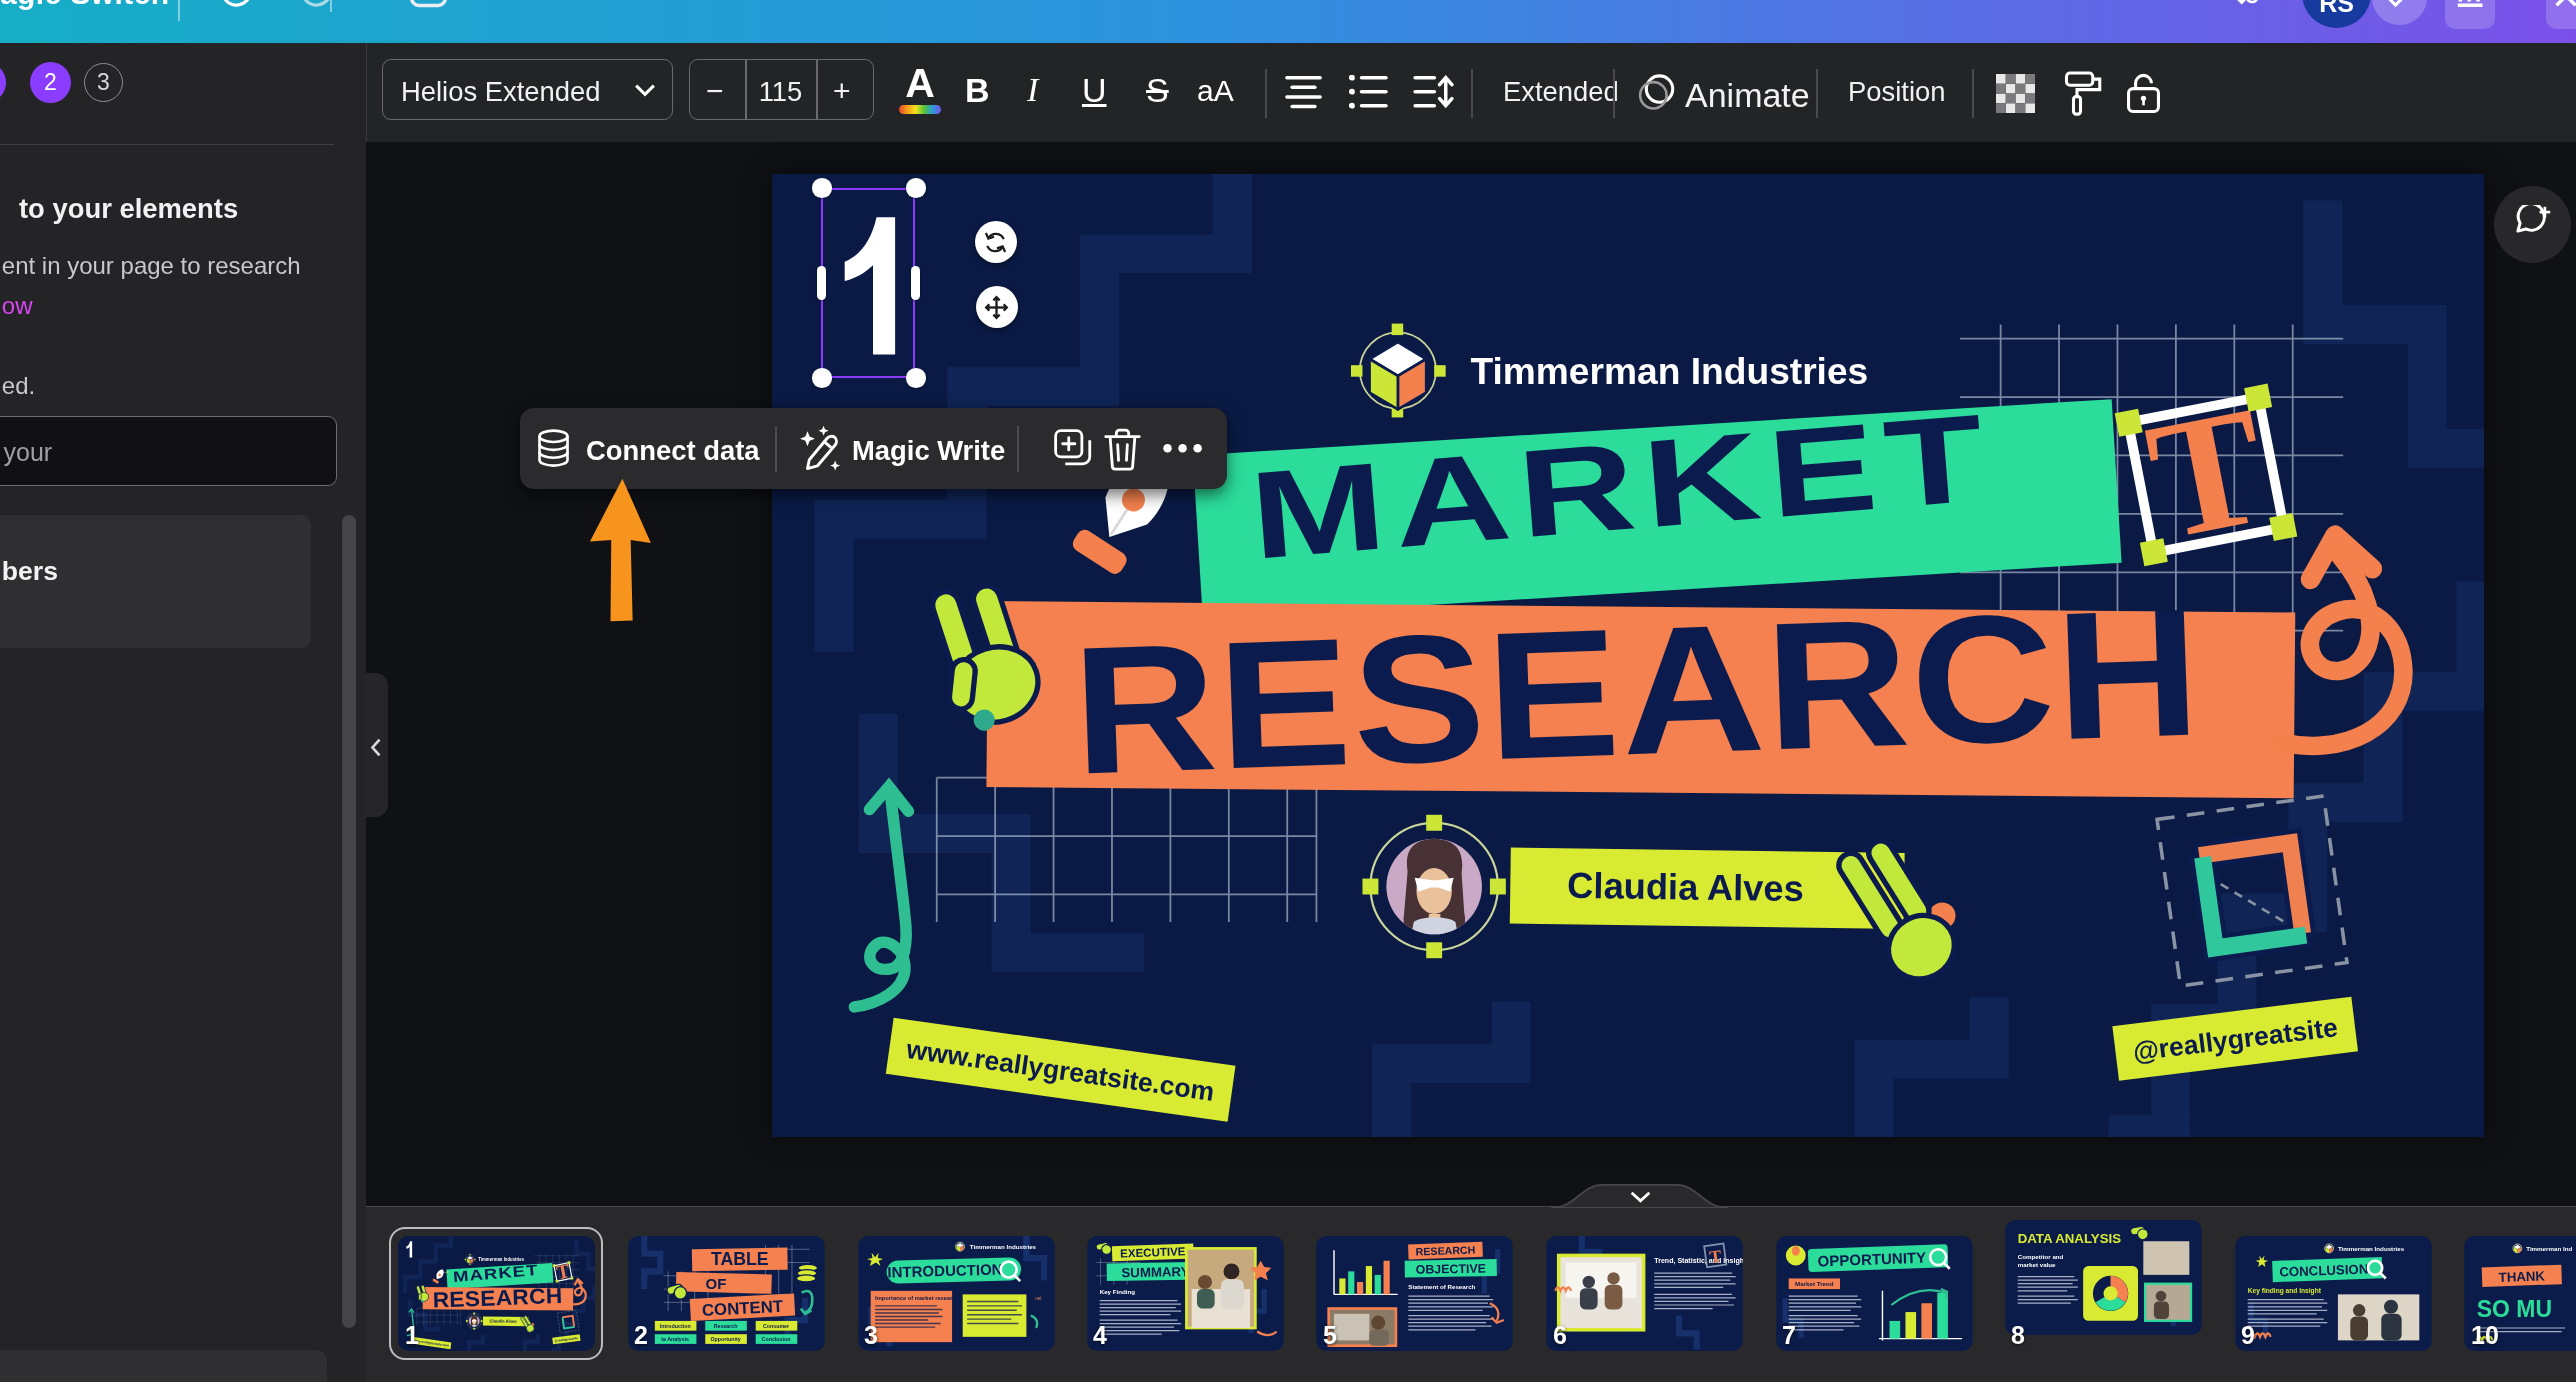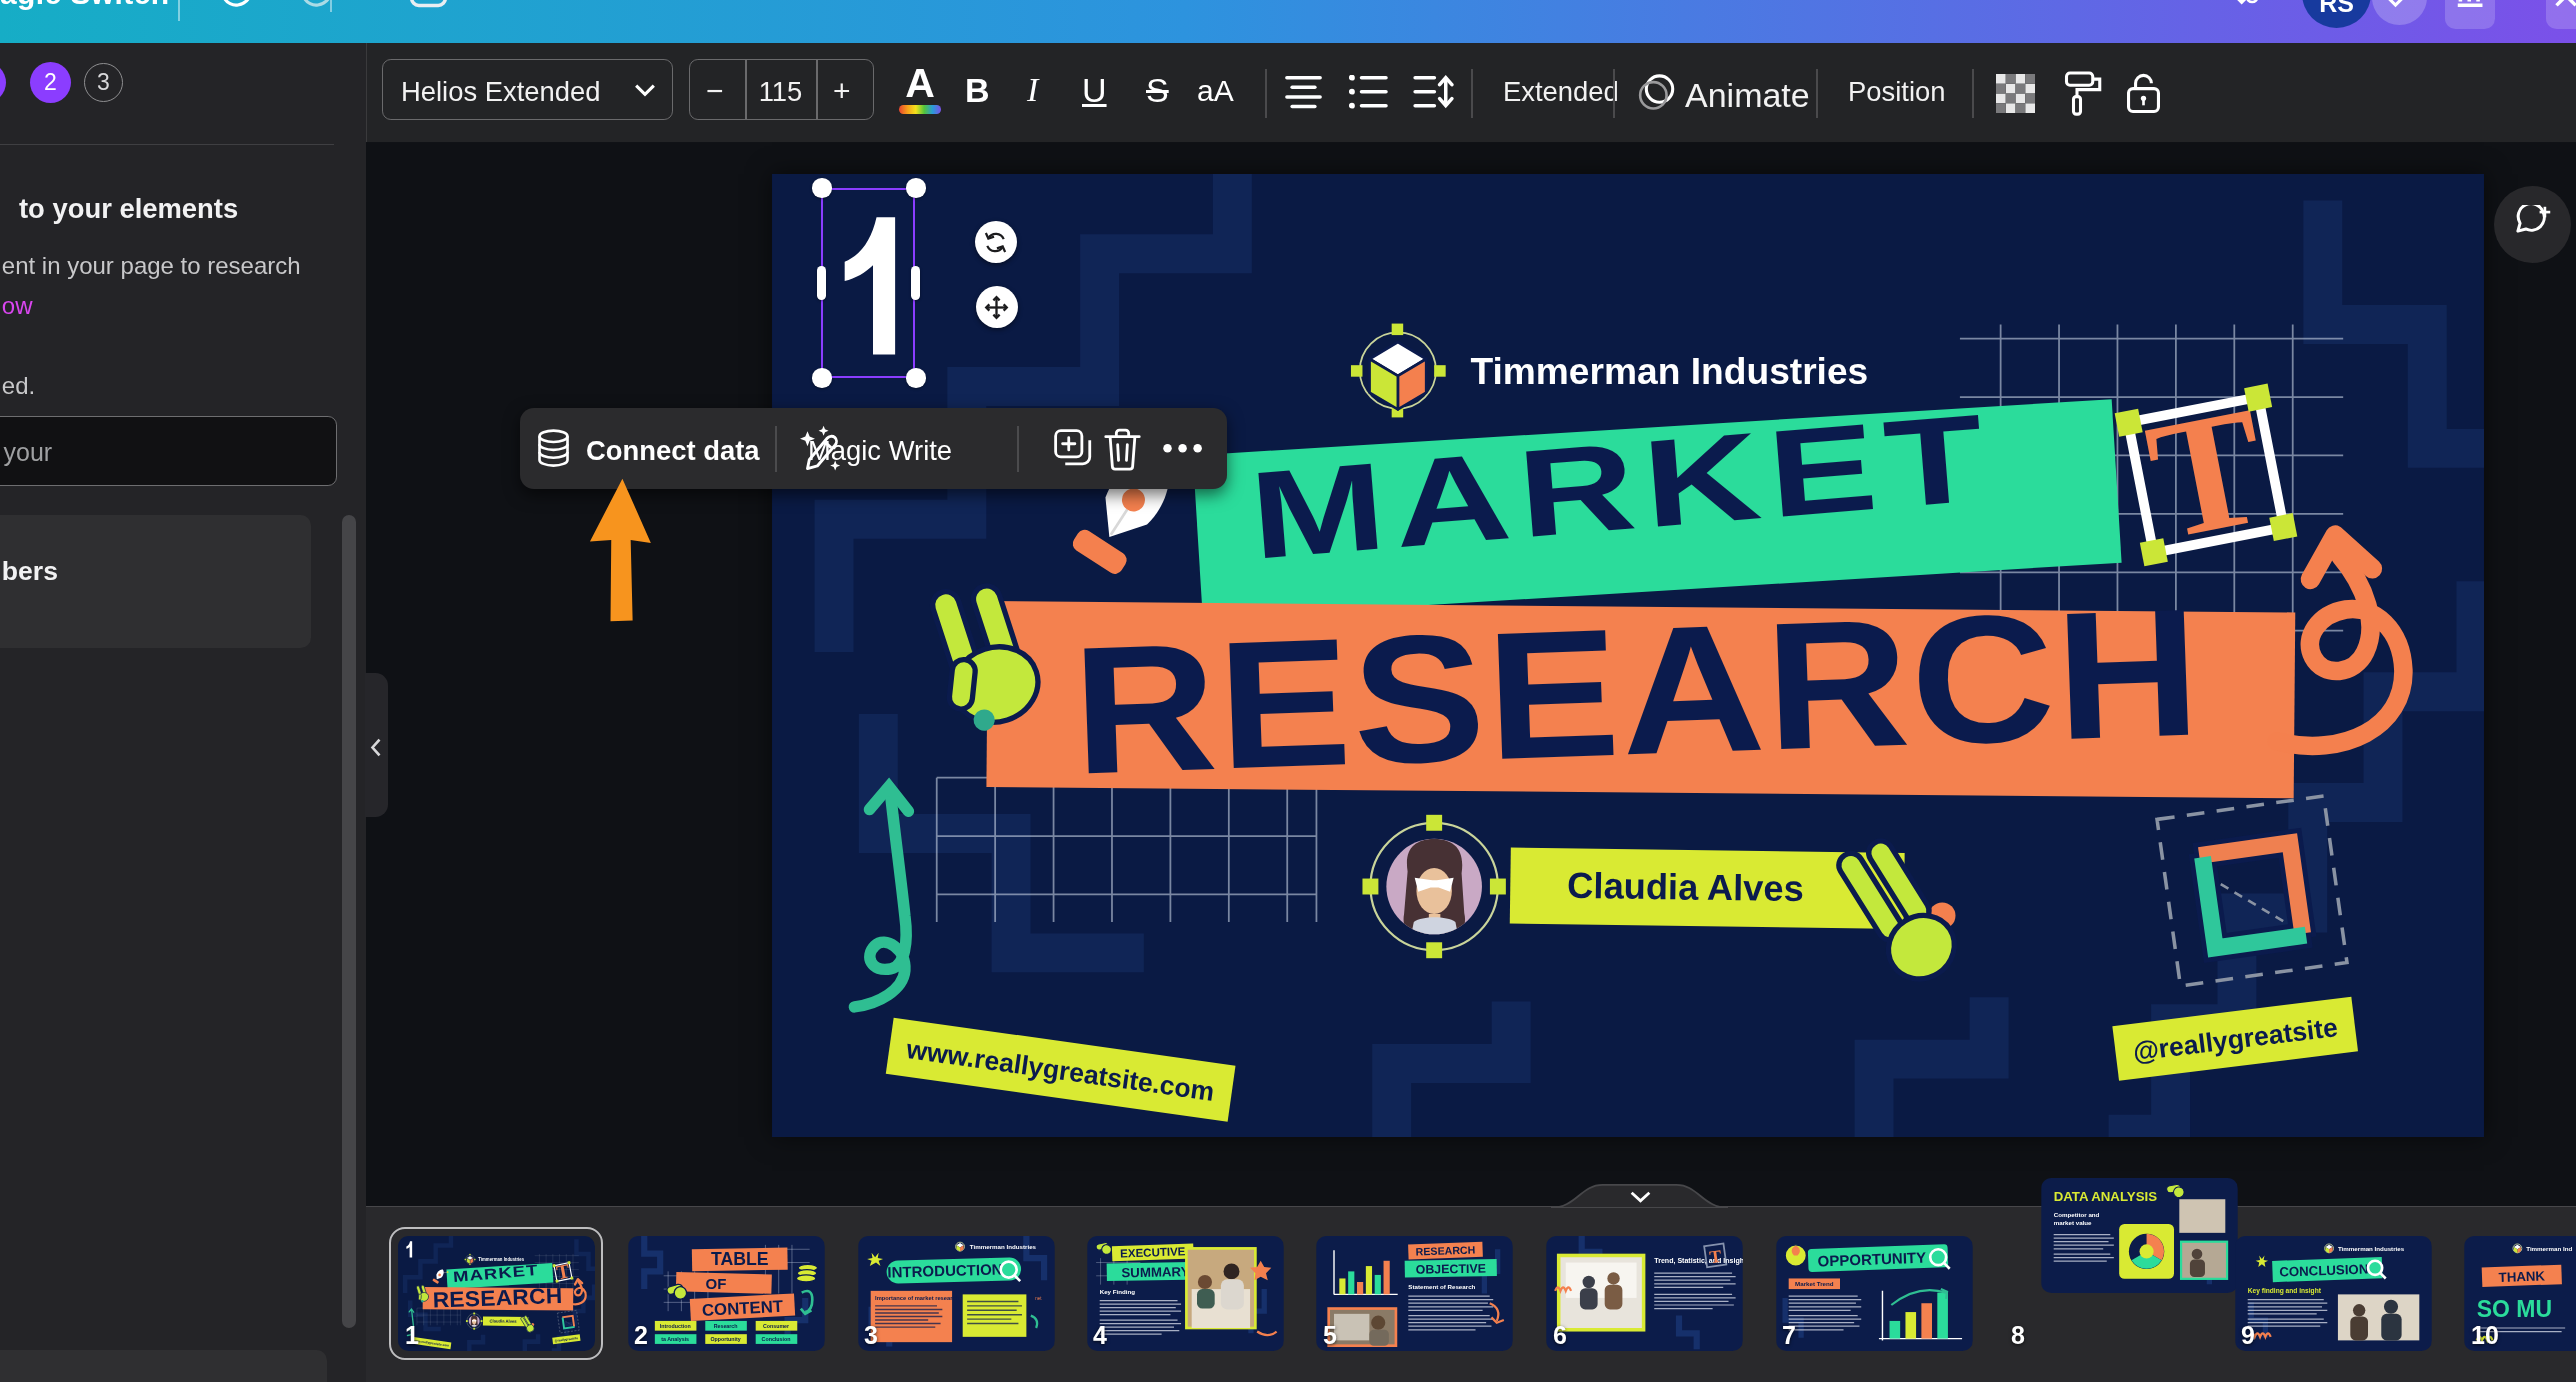--- a/index.html
+++ b/index.html
@@ -203,21 +203,21 @@
       <g fill="none" stroke="#fff" stroke-width="3.2" stroke-linejoin="round">
         <path d="M16 40 L36 16 C 38 13.5 42 13 44.5 15 C 47 17.2 47 21 45 23.5 L 25 47 L 14 50 Z"></path>
         <path d="M33 20 l 7.5 6.5"></path>
       </g>
       <g fill="#fff">
         <path d="M14 8 l2.4 6 6,2.4 -6,2.4 -2.4,6 -2.4,-6 -6,-2.4 6,-2.4 z"></path>
         <path d="M32 2 l1.6 4 4,1.6 -4,1.6 -1.6,4 -1.6,-4 -4,-1.6 4,-1.6 z"></path>
         <path d="M45 41 l1.6 4 4,1.6 -4,1.6 -1.6,4 -1.6,-4 -4,-1.6 4,-1.6 z"></path>
       </g>
     </svg>
-  <div class="abs" style="left:808px;top:435px;font-size:27.4px;font-weight:normal;color:#fff;">Magic Write</div>
+  <div class="abs" style="left:852px;top:435px;font-size:27.4px;font-weight:bold;color:#fff;">Magic Write</div>
   <div class="abs" style="left:1017px;top:426px;width:1.8px;height:46px;background:#4b4b4d;"></div>
   <svg class="abs" style="left:1053px;top:428px;" width="42" height="42" viewBox="0 0 48 48">
       <g fill="none" stroke="#fff" stroke-width="3.2">
         <rect x="3" y="3" width="30" height="30" rx="6"></rect>
         <path d="M14 41 h20 a8 8 0 0 0 8 -8 V14"></path>
       </g>
       <g stroke="#fff" stroke-width="3.2" stroke-linecap="round">
         <line x1="18" y1="11" x2="18" y2="25"></line>
         <line x1="11" y1="18" x2="25" y2="18"></line>
       </g>
@@ -625,21 +625,21 @@
       <g>
           <rect x="128" y="96" width="12" height="20" fill="#2BDC9B"></rect>
           <rect x="146" y="86" width="12" height="30" fill="#D9EA33"></rect>
           <rect x="164" y="76" width="12" height="40" fill="#F4814F"></rect>
           <rect x="182" y="64" width="12" height="52" fill="#2BDC9B"></rect>
         </g>
       <path d="M 130,78 q 30,-24 62,-14" fill="none" stroke="#2FBE92" stroke-width="2.5"></path>
       <path d="M 186,60 l 7,3 -1,8" fill="none" stroke="#2FBE92" stroke-width="2.5"></path>
     </svg>
   </div>
-  <div class="abs thumb" style="left:2005px;top:1178px;margin-left:36px;">
+  <div class="abs thumb" style="left:2005px;top:1220px;">
     <svg width="197" height="115" viewBox="0 0 222 130">
       <rect width="222" height="130" fill="#0C1C4A"></rect>
       <g fill="none" stroke="#16306B" stroke-width="6">
           <path d="M205,80 V100 H190 V120"></path>
         </g>
       <text x="14" y="26" font-size="15" font-weight="bold" fill="#D9EA33" font-family="Liberation Sans">DATA ANALYSIS</text>
       <g transform="rotate(-10 150 14)">
           <rect x="142" y="8" width="16" height="8" rx="4" fill="#C3E83C" stroke="#0B1B4D" stroke-width="1.2"></rect>
           <circle cx="155" cy="17" r="6" fill="#C3E83C" stroke="#0B1B4D" stroke-width="1.2"></circle>
         </g>

